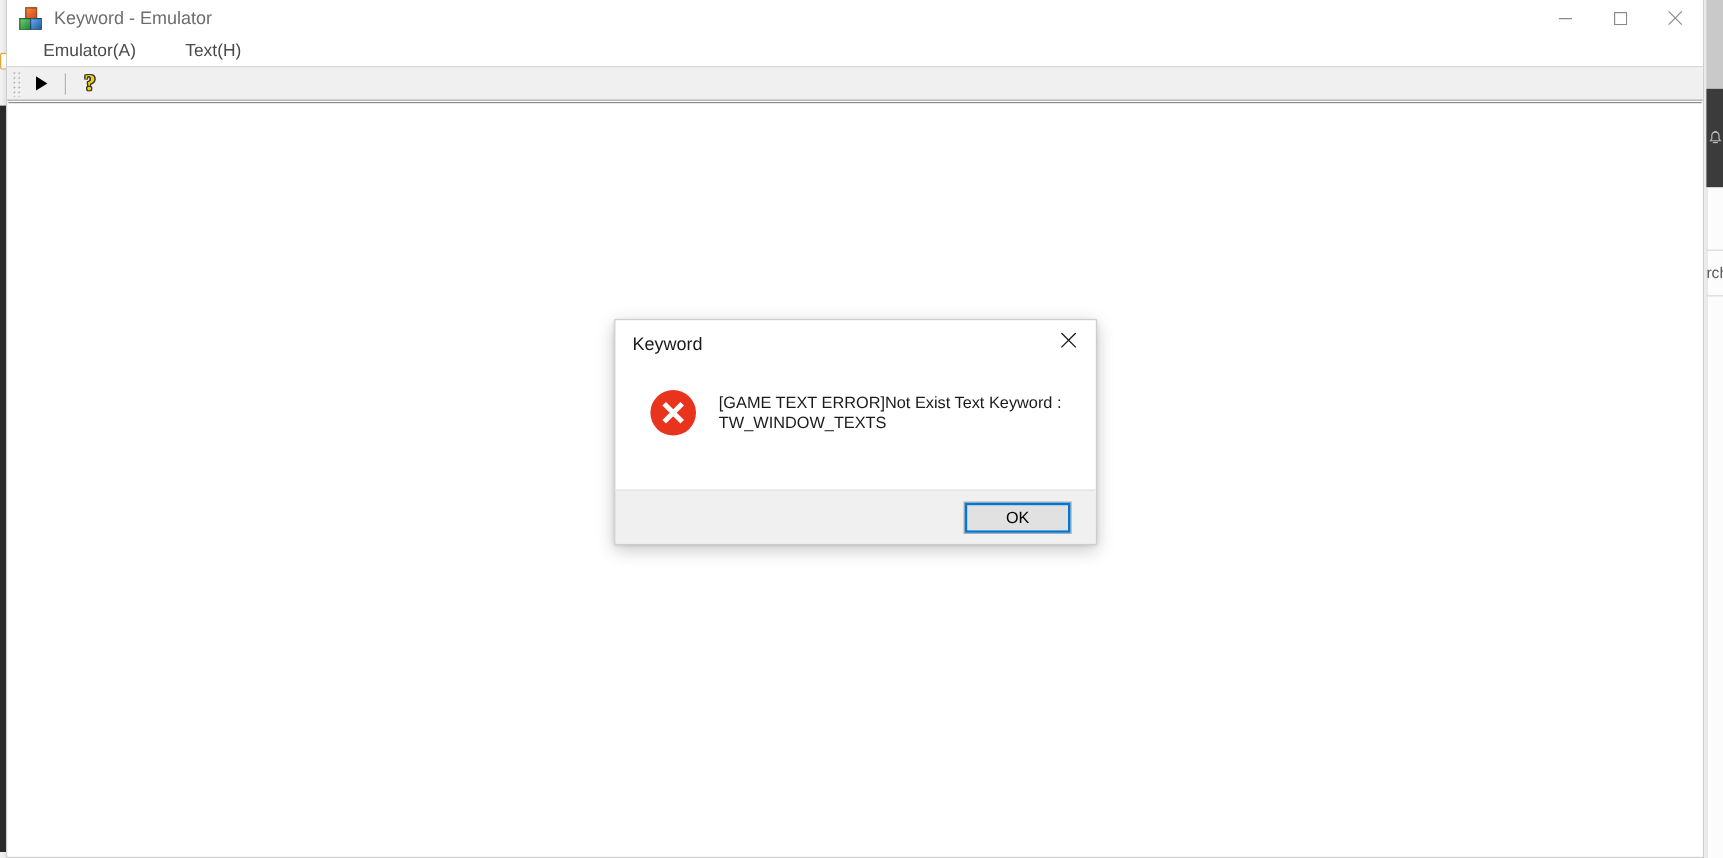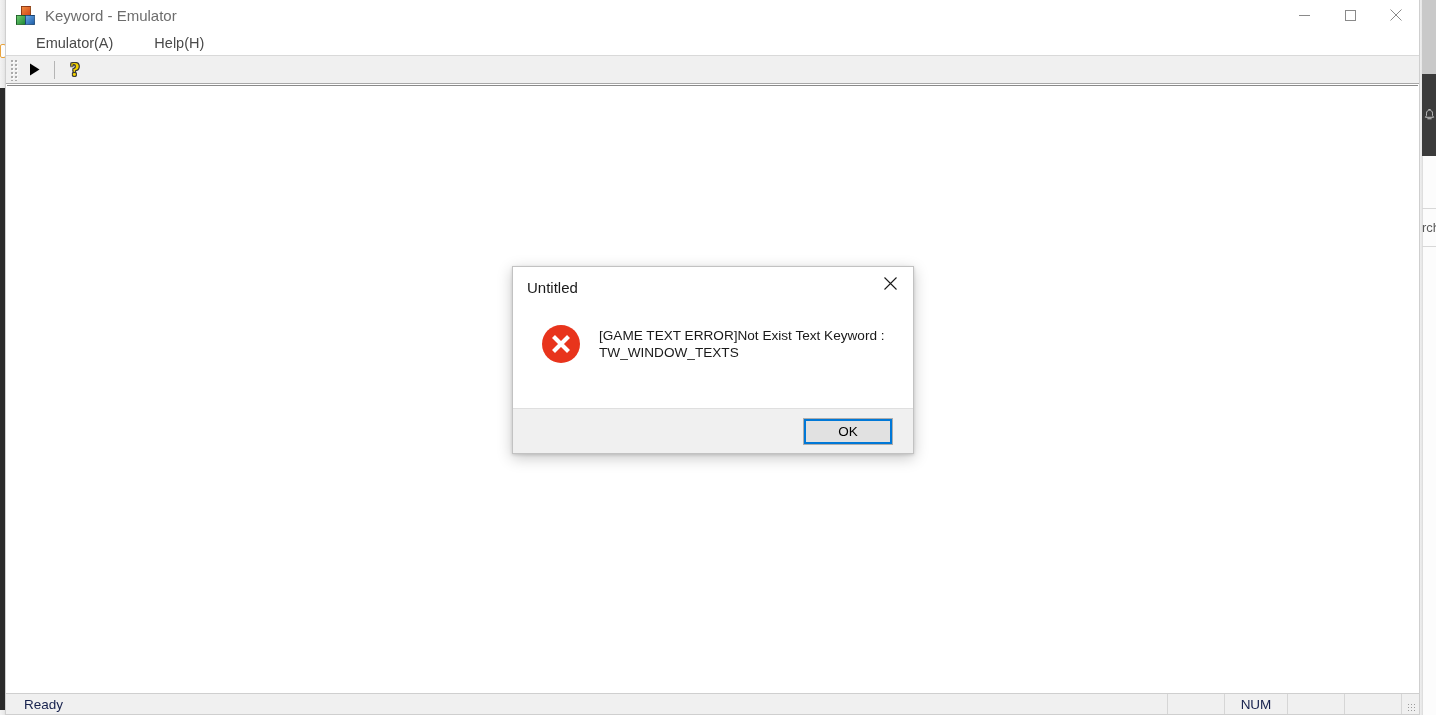--- a/index.html
+++ b/index.html
@@ -419,54 +419,43 @@
         <div class="cap-btn">
           <svg width="12" height="12" viewBox="0 0 12 12">
             <path d="M0.5 0.5 L11.5 11.5 M11.5 0.5 L0.5 11.5" stroke="#8a8a8a" stroke-width="1"></path>
           </svg>
         </div>
       </div>
     </div>
 
     <div id="menubar">
       <div class="menu-item">Emulator(A)</div>
-      <div class="menu-item">Help(H)</div>
+      <div class="menu-item">Text(H)</div>
     </div>
 
     <div id="toolbar">
       <div class="grip"></div>
       <div class="tb-btn">
         <svg width="15" height="15" viewBox="0 0 15 15">
           <path d="M3 1.5 L12.5 7.5 L3 13.5 Z" fill="#000000"></path>
         </svg>
       </div>
       <div class="tb-sep"></div>
       <div class="tb-btn">
         <span class="tb-help">?</span>
       </div>
     </div>
 
     <div id="client"></div>
 
-    <div id="statusbar">
-      <div id="status-ready">Ready</div>
-      <div id="status-spacer"></div>
-      <div class="status-pane"></div>
-      <div class="status-pane wide">NUM</div>
-      <div class="status-pane"></div>
-      <div class="status-pane"></div>
-      <div class="status-grip">
-          <i></i>
-        </div>
-    </div>
   </div>
 
   <div id="dialog">
     <div id="dlg-titlebar">
-      <div id="dlg-title">Untitled</div>
+      <div id="dlg-title">Keyword</div>
       <div id="dlg-close">
         <svg width="13" height="13" viewBox="0 0 13 13">
           <path d="M0.5 0.5 L12.5 12.5 M12.5 0.5 L0.5 12.5" stroke="#1a1a1a" stroke-width="1.1"></path>
         </svg>
       </div>
     </div>
 
     <div id="dlg-body">
       <div id="dlg-icon">
         <svg width="40" height="40" viewBox="0 0 40 40">

